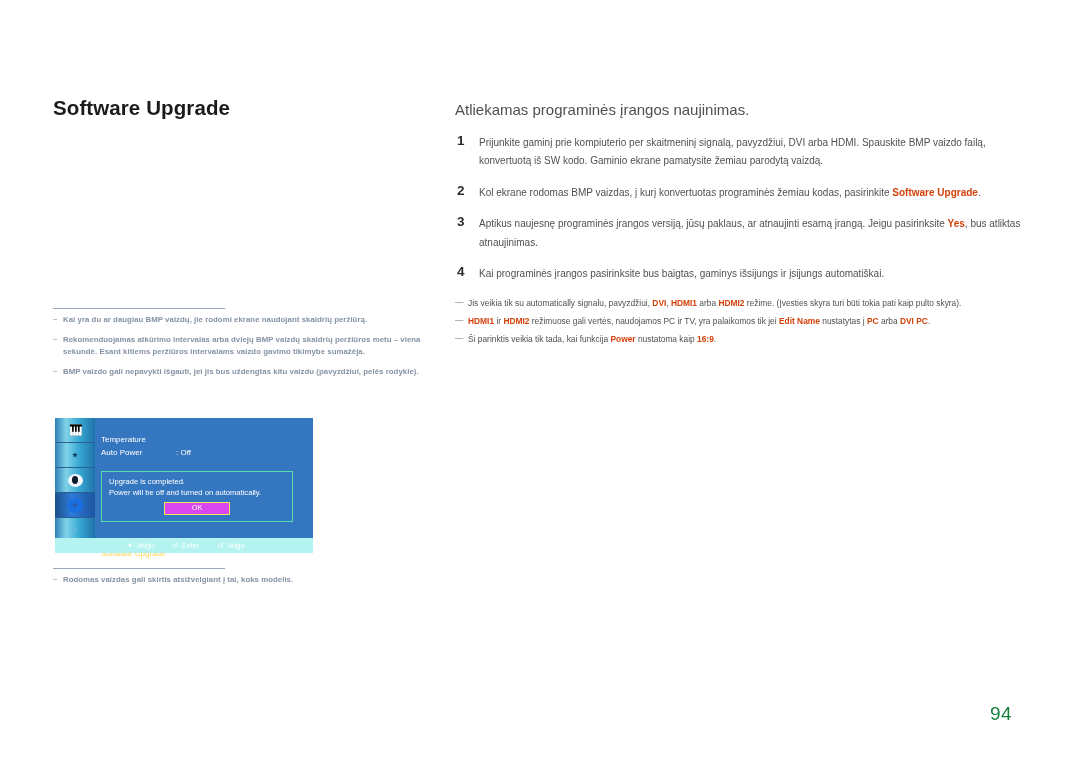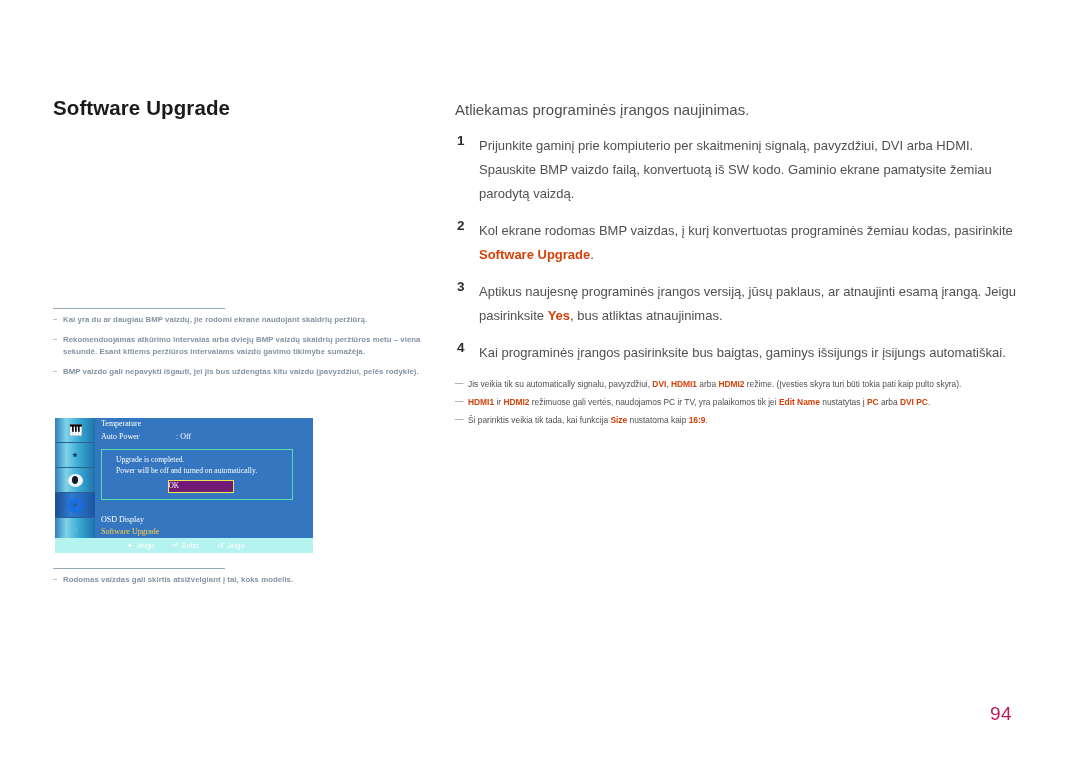--- a/index.html
+++ b/index.html
@@ -165,48 +165,48 @@
     text-align: center;
   }
   .dim-icon {
     font-size: 7px;
     color: #6fb9da;
   }
 
   #osd-content {
     position: absolute;
     left: 46px;
-    top: 0;
+    top: 16px;
     right: 4px;
     height: 108px;
     color: #ffffff;
     font-size: 8px;
     line-height: 1.6;
-    font-family: Liberation Serif, serif;
   }
   .osd-row { display: flex; }
   .osd-row .k { width: 75px; }
   .osd-row .v { }
   #osd-dialog {
-    margin-top: 5px;
+    margin-top: 11px;
     border: 1.5px solid #59dcae;
-    padding: 4px 7px 5px 14px;
+    padding: 4px 7px 5px 7px;
     width: 192px;
     box-sizing: border-box;
   }
   #osd-dialog .line { font-size: 7.6px; line-height: 1.45; }
   #osd-ok {
     margin: 4px auto 1px auto;
     width: 64px;
     height: 11px;
-    background: #701a75;
+    background: #d946ef;
     border: 1px solid #e8e85a;
     color: #ffffff;
     font-size: 7.4px;
     line-height: 10px;
+    text-align: center;
   }
   #osd-menu { margin-top: 14px; }
   .osd-menu-item { font-size: 8px; line-height: 1.5; }
   .osd-menu-item.active { color: #ffd24a; }
 
   #osd-footer {
     position: absolute;
     left: 0;
     top: 133px;
     width: 258px;
@@ -253,21 +253,21 @@
     width: 22px;
     font-size: 13.5px;
     font-weight: bold;
     color: #2d2d2d;
     line-height: 1.05;
     text-align: left;
     padding-left: 2px;
   }
   .step .body {
     flex: 1 1 auto;
-    font-size: 13px;
+    font-size: 10px;
     line-height: 1.85;
     color: #505050;
   }
   .hl { color: #d4410a; font-weight: bold; }
 
   #footnotes { margin-top: 8px; }
   .fn {
     display: flex;
     align-items: flex-start;
     font-size: 8.4px;
@@ -282,21 +282,21 @@
     font-size: 8.4px;
     line-height: 1.3;
   }
   .fn .ftext { flex: 1 1 auto; }
 
   #page-number {
     position: absolute;
     left: 990px;
     top: 703px;
     font-size: 19px;
-    color: #be185d;
+    color: #15803d;
     letter-spacing: 0.5px;
   }
 </style>
 </head>
 <body>
 
 <div id="left-col">
   <h1 id="page-title">Software Upgrade</h1>
 </div>
 
@@ -412,18 +412,18 @@
       <div class="fn">
         <span class="fdash">―</span>
         <span class="ftext"><span>Jis veikia tik su automatically signalu, pavyzdžiui, </span><span class="hl">DVI</span><span>, </span><span class="hl">HDMI1</span><span> arba </span><span class="hl">HDMI2</span><span> režime. (Įvesties skyra turi būti tokia pati kaip pulto skyra).</span></span>
       </div>
       <div class="fn">
         <span class="fdash">―</span>
         <span class="ftext"><span class="hl">HDMI1</span><span> ir </span><span class="hl">HDMI2</span><span> režimuose gali vertės, naudojamos PC ir TV, yra palaikomos tik jei </span><span class="hl">Edit Name</span><span> nustatytas į </span><span class="hl">PC</span><span> arba </span><span class="hl">DVI PC</span><span>.</span></span>
       </div>
       <div class="fn">
         <span class="fdash">―</span>
-        <span class="ftext"><span>Ši parinktis veikia tik tada, kai funkcija </span><span class="hl">Size</span><span> nustatoma kaip </span><span class="hl">16:9</span><span>.</span></span>
+        <span class="ftext"><span>Ši parinktis veikia tik tada, kai funkcija </span><span class="hl">Power</span><span> nustatoma kaip </span><span class="hl">16:9</span><span>.</span></span>
       </div>
     </div>
 </div>
 
 <div id="page-number">94</div>
 
 </body></html>

